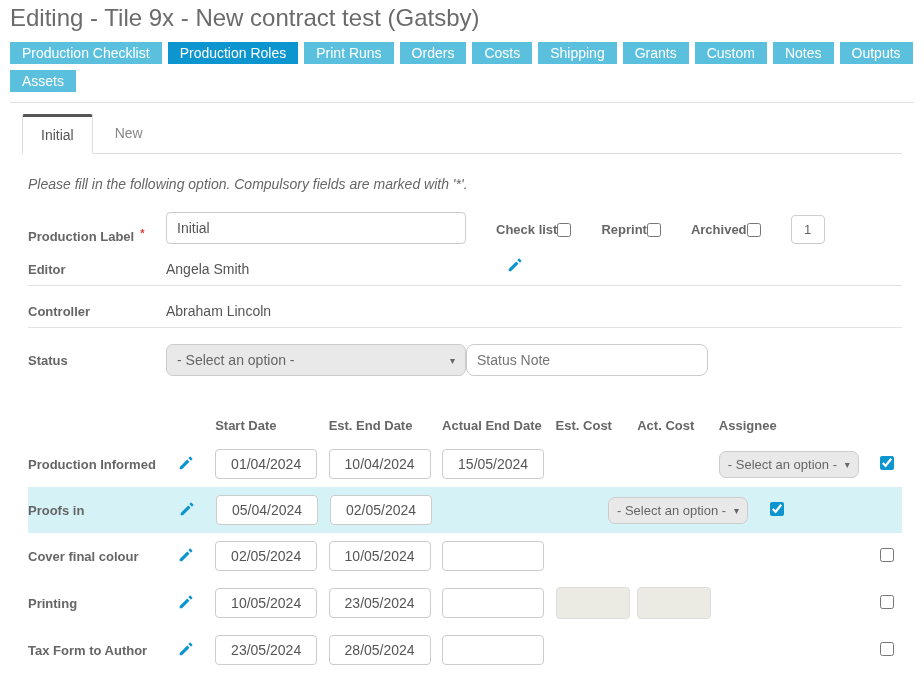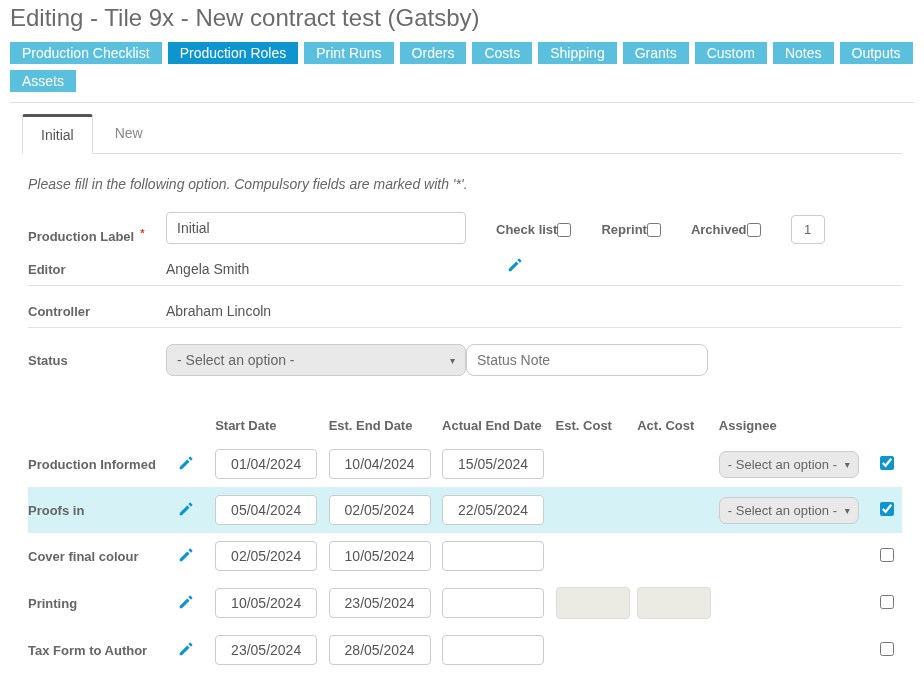--- a/index.html
+++ b/index.html
@@ -305,21 +305,20 @@
               </div>
               <div class="col-check"><input type="checkbox" checked="" style=""></div>
             </div>
             <div class="sched-row highlight">
               <div class="col-rowlabel">Proofs in</div>
               <div class="col-edit"><span style="color:#0C95CF;cursor:pointer"><svg class="pencil" viewBox="0 0 20 20" fill="currentColor">
                     <path d="M3 14.5V17h2.5l8.4-8.4-2.5-2.5L3 14.5zM17 5.9c.3-.3.3-.7 0-1l-1.9-1.9c-.3-.3-.7-.3-1 0l-1.5 1.5 2.9 2.9L17 5.9z"></path>
                   </svg></span></div>
               <div class="col-date"><input class="date-input" value="05/04/2024" style=""></div>
               <div class="col-date"><input class="date-input" value="02/05/2024" style=""></div>
-              <div class="col-enddate"><input class="date-input" value="22/05/2024" style=""></div>
               <div class="col-cost"></div>
               <div class="col-cost"></div>
               <div class="col-assignee">
                 <div class="select-box sm">
                   <span>- Select an option -</span>
                   <span class="caret">▾</span>
                 </div>
               </div>
               <div class="col-check"><input type="checkbox" checked="" style=""></div>
             </div>

